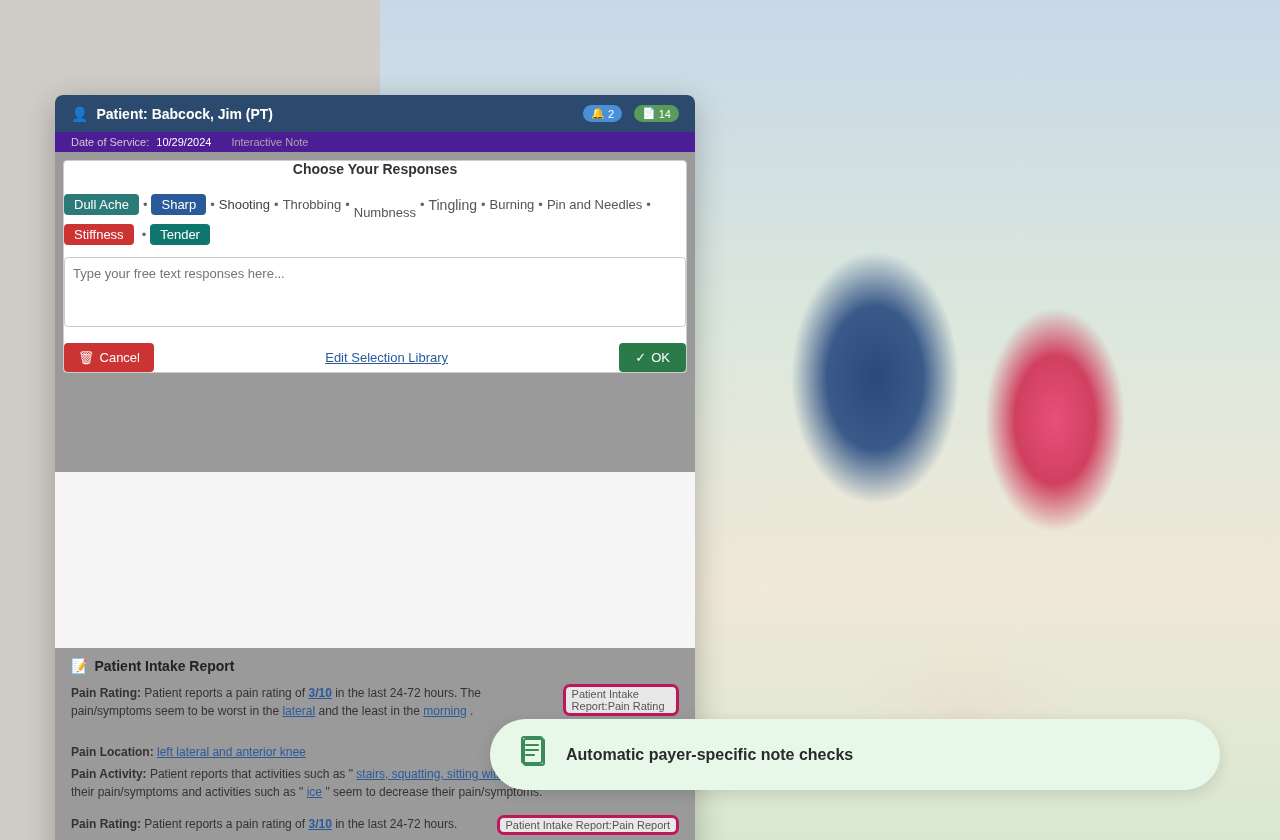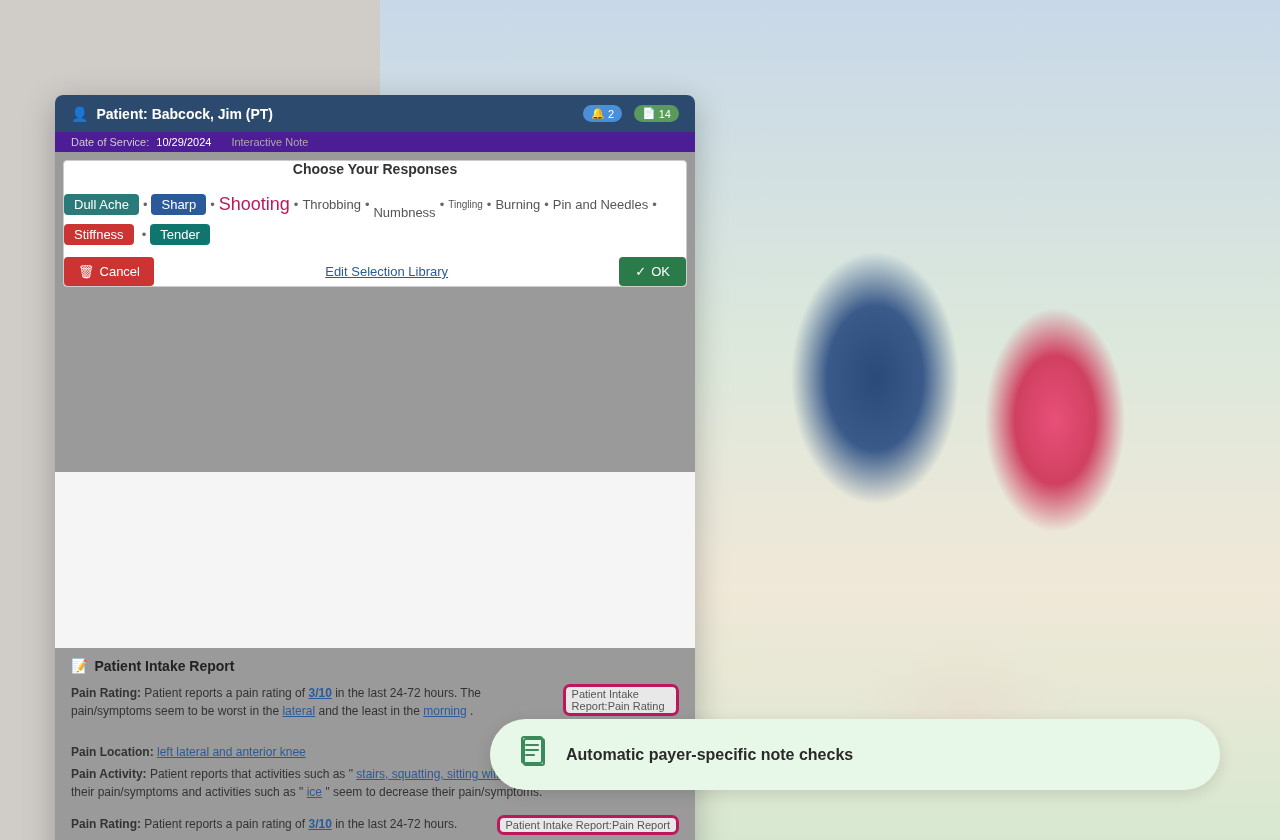--- a/index.html
+++ b/index.html
@@ -350,39 +350,40 @@
 
     <div class="modal-dialog">
       <div class="modal-title">Choose Your Responses</div>
 
       
       <div class="tags-area">
         <span class="tag selected-teal">Dull Ache</span>
         <span class="tag-separator">•</span>
         <span class="tag selected-blue">Sharp</span>
         <span class="tag-separator">•</span>
-        <span style="font-size:18px; color:#be185d;">Shooting</span>
+        <span style="font-size:13px; color:#404040;">Shooting</span>
         <span class="tag-separator">•</span>
         <span style="font-size:13px; color:#555;">Throbbing</span>
         <span class="tag-separator">•</span>
         <span style="font-size:13px; color:#555;margin-top:16px;">Numbness</span>
         <span class="tag-separator">•</span>
-        <span style="font-size:10px; color:#555;">Tingling</span>
+        <span style="font-size:14px; color:#555;">Tingling</span>
         <span class="tag-separator">•</span>
         <span style="font-size:13px; color:#555;">Burning</span>
         <span class="tag-separator">•</span>
         <span style="font-size:13px; color:#555;">Pin and Needles</span>
         <span class="tag-separator">•</span>
         <span class="tag selected-red">Stiffness</span>
         <br>
         <span class="tag-separator">•</span>
         <span class="tag selected-green">Tender</span>
       </div>
 
       
+      <textarea class="free-text-area" placeholder="Type your free text responses here..." style=""></textarea>
 
       
       <div class="modal-footer">
         <button class="btn-cancel">
           <span>🗑</span>
           <span>Cancel</span>
         </button>
         <button class="edit-library-link">Edit Selection Library</button>
         <button class="btn-ok">
           <span>✓</span>

